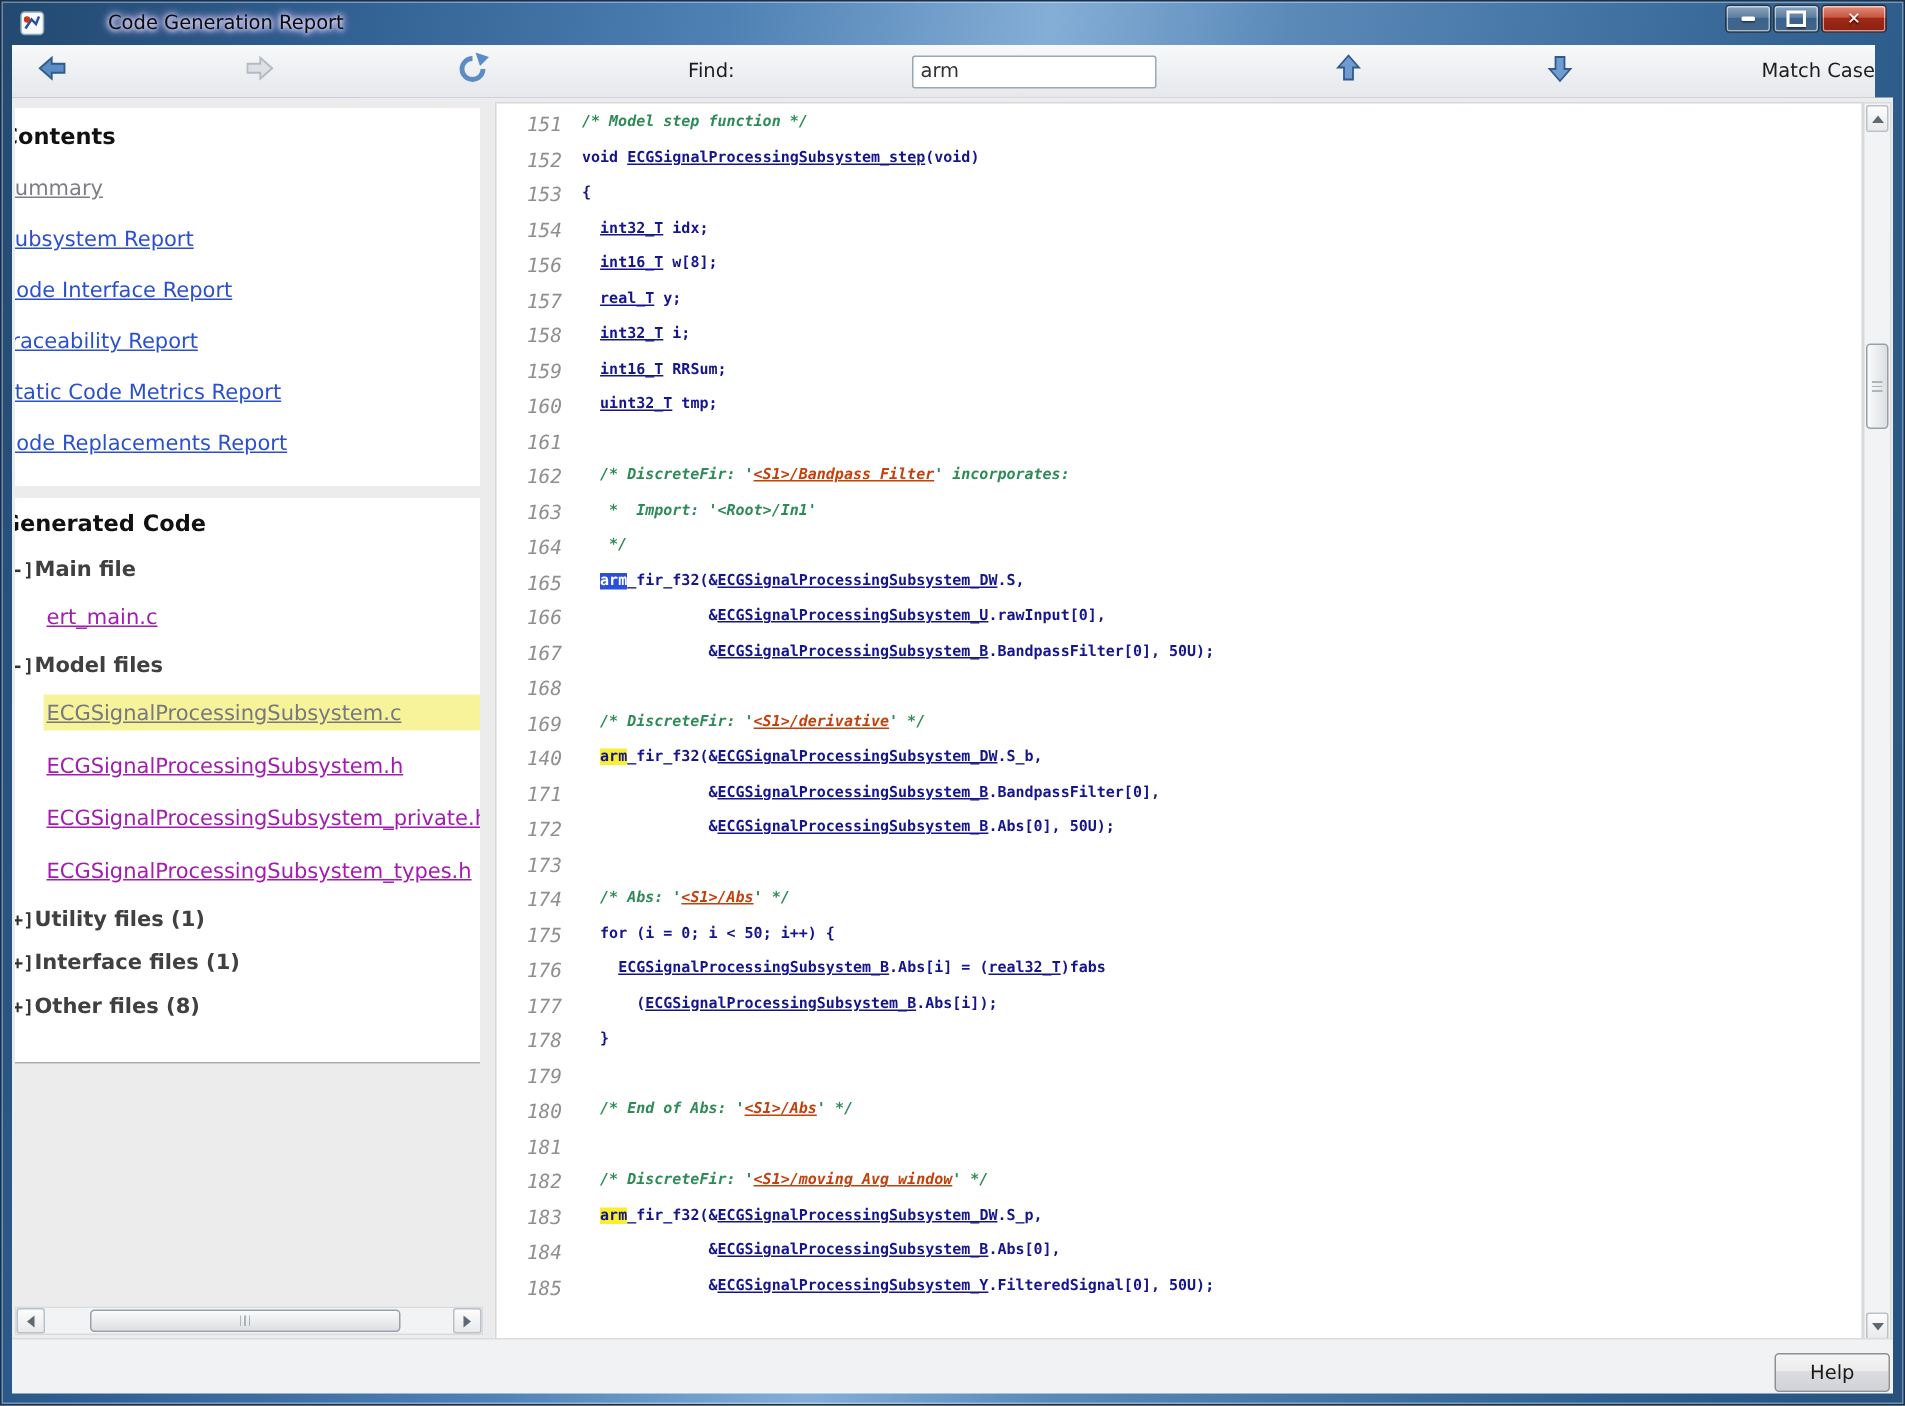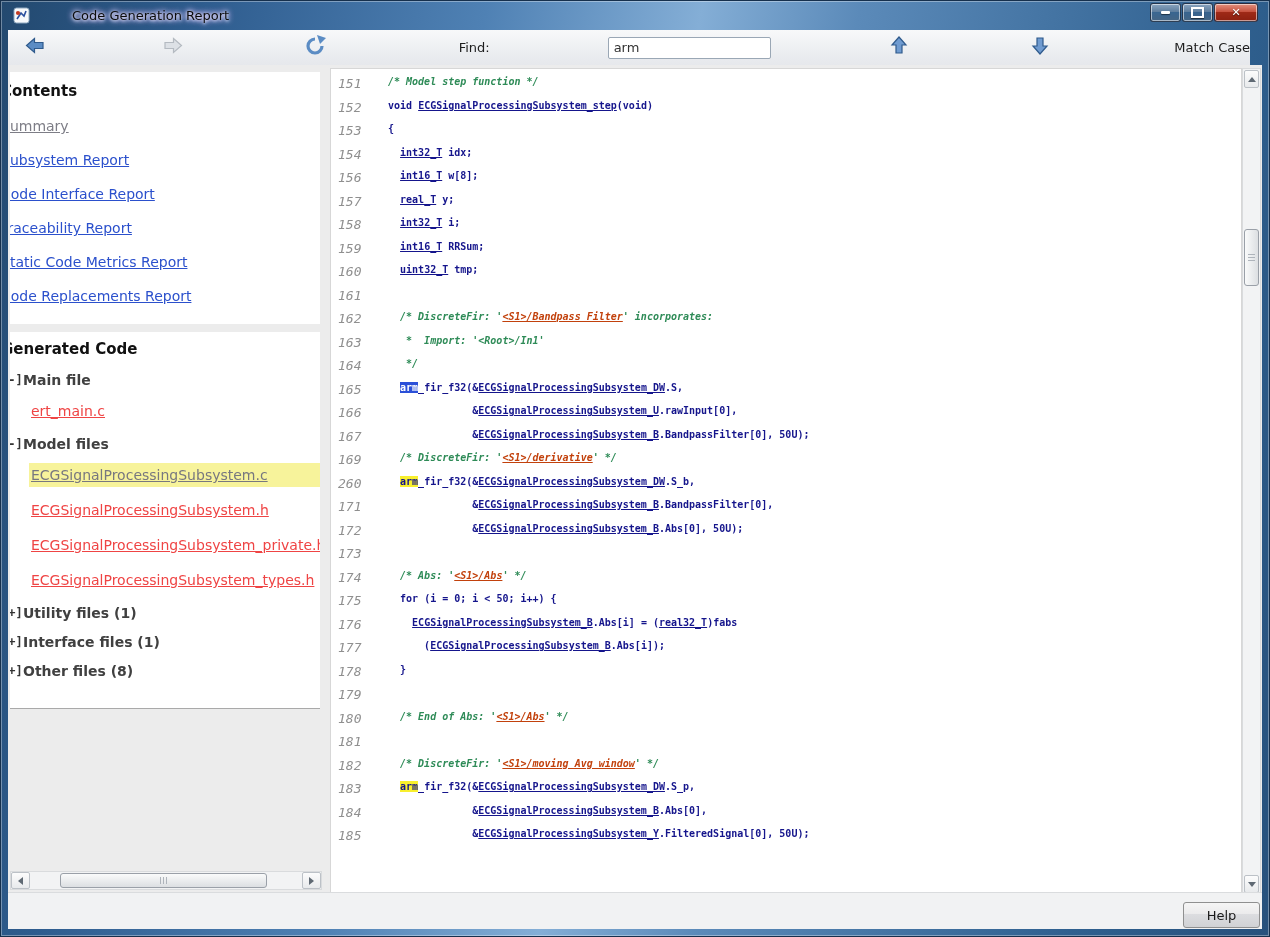--- a/index.html
+++ b/index.html
@@ -44,41 +44,41 @@
   .side-head{font-size:15px;font-weight:bold;color:#111;margin:10px 0 0 0;}
   .side-links{display:flex;flex-direction:column;margin-top:18px;}
   .side-link{font-size:14px;color:#2b50cc;text-decoration:underline;margin-bottom:18px;cursor:pointer;}
   .side-link.visited{color:#7d7d86;}
   .tree{margin-top:14px;}
   .tree-group{margin-top:13px;display:flex;align-items:center;}
   .tree-toggle{font-family:"DejaVu Sans Mono","Liberation Mono",monospace;font-size:12px;font-weight:bold;color:#333;width:22px;flex:0 0 auto;cursor:pointer;}
   .tree-label{font-size:14px;font-weight:bold;color:#404040;}
   .tree-file{margin:11px 0 0 28px;padding:2px 0 3px 2px;}
   .tree-file.selected{background:#f7f39b;}
-  .file-link{font-size:14px;color:#ef4444;text-decoration:underline;cursor:pointer;}
+  .file-link{font-size:14px;color:#a21caf;text-decoration:underline;cursor:pointer;}
   .file-link.visited{color:#77777f;}
 
   
   .hscroll{position:absolute;left:10px;top:871px;width:310px;height:17px;background:#f2f3f4;
            border:1px solid #d9dbdd;display:flex;align-items:center;}
   .sb-btn{width:17px;height:15px;background:linear-gradient(#fcfcfc,#e8eaec);border:1px solid #bcc1c7;border-radius:2px;
           display:flex;align-items:center;justify-content:center;flex:0 0 auto;cursor:pointer;}
   .tri{width:0;height:0;}
   .tri-left{border-top:4px solid transparent;border-bottom:4px solid transparent;border-right:5px solid #5f6973;}
   .tri-right{border-top:4px solid transparent;border-bottom:4px solid transparent;border-left:5px solid #5f6973;}
   .tri-up{border-left:4px solid transparent;border-right:4px solid transparent;border-bottom:5px solid #5f6973;}
   .tri-down{border-left:4px solid transparent;border-right:4px solid transparent;border-top:5px solid #5f6973;}
   .h-thumb{position:relative;margin-left:30px;width:205px;height:13px;border:1px solid #9aa0a8;border-radius:3px;
            background:linear-gradient(#fafbfb,#dcdfe2);cursor:pointer;}
   .h-grip{position:absolute;left:50%;top:3px;width:8px;height:7px;transform:translateX(-50%);
           background:repeating-linear-gradient(90deg,#aeb4bb 0 1px,transparent 1px 3px);}
 
   
   .code-panel{position:absolute;left:330px;top:68px;width:910px;height:825px;background:#fff;
-              border:1px solid #d7d7d7;overflow:hidden;}
+              border:1px solid #d7d7d7;overflow:hidden;text-align:center;}
   .code-inner{padding-top:7px;}
   .cl{display:flex;height:23.5px;white-space:pre;}
   .ln{flex:0 0 50px;padding-left:7px;font-family:"DejaVu Sans Mono","Liberation Mono",monospace;
       font-size:13px;font-style:italic;color:#8f8f8f;}
   .ct{font-family:"DejaVu Sans Mono","Liberation Mono",monospace;font-size:10px;font-weight:bold;color:#15158c;}
   .sp{}
   .sk{}
   .sl{text-decoration:underline;cursor:pointer;}
   .sc{color:#2e8b57;font-style:italic;}
   .scl{color:#c2410c;font-style:italic;text-decoration:underline;cursor:pointer;}
@@ -237,22 +237,23 @@
         <div class="cl"><span class="ln">158</span><span class="ct"><span class="sp">  </span><span class="sl">int32_T</span><span class="sp"> i;</span></span></div>
         <div class="cl"><span class="ln">159</span><span class="ct"><span class="sp">  </span><span class="sl">int16_T</span><span class="sp"> RRSum;</span></span></div>
         <div class="cl"><span class="ln">160</span><span class="ct"><span class="sp">  </span><span class="sl">uint32_T</span><span class="sp"> tmp;</span></span></div>
         <div class="cl"><span class="ln">161</span><span class="ct"></span></div>
         <div class="cl"><span class="ln">162</span><span class="ct"><span class="sc">  /* DiscreteFir: '</span><span class="scl">&lt;S1&gt;/Bandpass Filter</span><span class="sc">' incorporates:</span></span></div>
         <div class="cl"><span class="ln">163</span><span class="ct"><span class="sc">   *  Import: '&lt;Root&gt;/In1'</span></span></div>
         <div class="cl"><span class="ln">164</span><span class="ct"><span class="sc">   */</span></span></div>
         <div class="cl"><span class="ln">165</span><span class="ct"><span class="sp">  </span><span class="smc">arm</span><span class="sp">_fir_f32(&amp;</span><span class="sl">ECGSignalProcessingSubsystem_DW</span><span class="sp">.S,</span></span></div>
         <div class="cl"><span class="ln">166</span><span class="ct"><span class="sp">              &amp;</span><span class="sl">ECGSignalProcessingSubsystem_U</span><span class="sp">.rawInput[0],</span></span></div>
         <div class="cl"><span class="ln">167</span><span class="ct"><span class="sp">              &amp;</span><span class="sl">ECGSignalProcessingSubsystem_B</span><span class="sp">.BandpassFilter[0], 50U);</span></span></div>
+        <div class="cl"><span class="ln">168</span><span class="ct"></span></div>
         <div class="cl"><span class="ln">169</span><span class="ct"><span class="sc">  /* DiscreteFir: '</span><span class="scl">&lt;S1&gt;/derivative</span><span class="sc">' */</span></span></div>
-        <div class="cl"><span class="ln">260</span><span class="ct"><span class="sp">  </span><span class="sm">arm</span><span class="sp">_fir_f32(&amp;</span><span class="sl">ECGSignalProcessingSubsystem_DW</span><span class="sp">.S_b,</span></span></div>
+        <div class="cl"><span class="ln">140</span><span class="ct"><span class="sp">  </span><span class="sm">arm</span><span class="sp">_fir_f32(&amp;</span><span class="sl">ECGSignalProcessingSubsystem_DW</span><span class="sp">.S_b,</span></span></div>
         <div class="cl"><span class="ln">171</span><span class="ct"><span class="sp">              &amp;</span><span class="sl">ECGSignalProcessingSubsystem_B</span><span class="sp">.BandpassFilter[0],</span></span></div>
         <div class="cl"><span class="ln">172</span><span class="ct"><span class="sp">              &amp;</span><span class="sl">ECGSignalProcessingSubsystem_B</span><span class="sp">.Abs[0], 50U);</span></span></div>
         <div class="cl"><span class="ln">173</span><span class="ct"></span></div>
         <div class="cl"><span class="ln">174</span><span class="ct"><span class="sc">  /* Abs: '</span><span class="scl">&lt;S1&gt;/Abs</span><span class="sc">' */</span></span></div>
         <div class="cl"><span class="ln">175</span><span class="ct"><span class="sp">  </span><span class="sk">for</span><span class="sp"> (i = 0; i &lt; 50; i++) {</span></span></div>
         <div class="cl"><span class="ln">176</span><span class="ct"><span class="sp">    </span><span class="sl">ECGSignalProcessingSubsystem_B</span><span class="sp">.Abs[i] = (</span><span class="sl">real32_T</span><span class="sp">)fabs</span></span></div>
         <div class="cl"><span class="ln">177</span><span class="ct"><span class="sp">      (</span><span class="sl">ECGSignalProcessingSubsystem_B</span><span class="sp">.Abs[i]);</span></span></div>
         <div class="cl"><span class="ln">178</span><span class="ct"><span class="sp">  }</span></span></div>
         <div class="cl"><span class="ln">179</span><span class="ct"></span></div>
         <div class="cl"><span class="ln">180</span><span class="ct"><span class="sc">  /* End of Abs: '</span><span class="scl">&lt;S1&gt;/Abs</span><span class="sc">' */</span></span></div>

